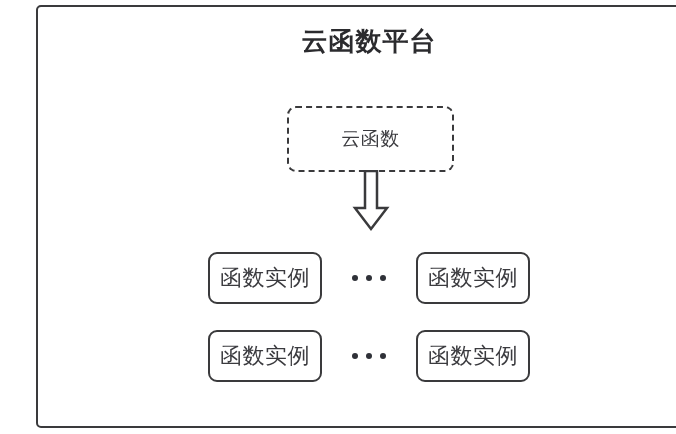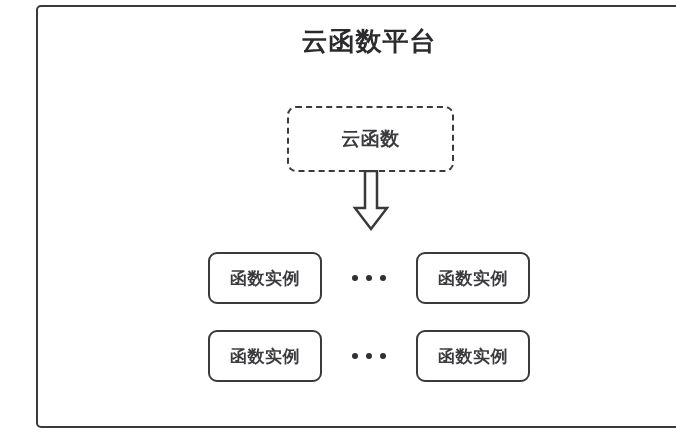--- a/index.html
+++ b/index.html
@@ -56,21 +56,20 @@
     top: 106px;
     width: 167px;
     height: 66px;
     box-sizing: border-box;
     border: 2.5px dashed #3a3a3c;
     border-radius: 9px;
     background: #ffffff;
     display: flex;
     align-items: center;
     justify-content: center;
-    font-weight: bold;
   }
   .cloud-function-label {
     font-size: 19px;
     color: #3b3b3f;
     letter-spacing: 0.5px;
   }
 
   
   .flow-arrow {
     position: absolute;
@@ -98,24 +97,23 @@
     height: 52px;
     box-sizing: border-box;
     border: 2.5px solid #3a3a3c;
     border-radius: 9px;
     background: #ffffff;
     display: flex;
     align-items: center;
     justify-content: center;
   }
   .instance-label {
-    font-size: 17px;
+    font-size: 22px;
     color: #3b3b3f;
     letter-spacing: 0.5px;
-    font-weight: bold;
   }
 
   .ellipsis {
     width: 94px;
     height: 52px;
     display: flex;
     align-items: center;
     justify-content: center;
     gap: 8px;
   }

